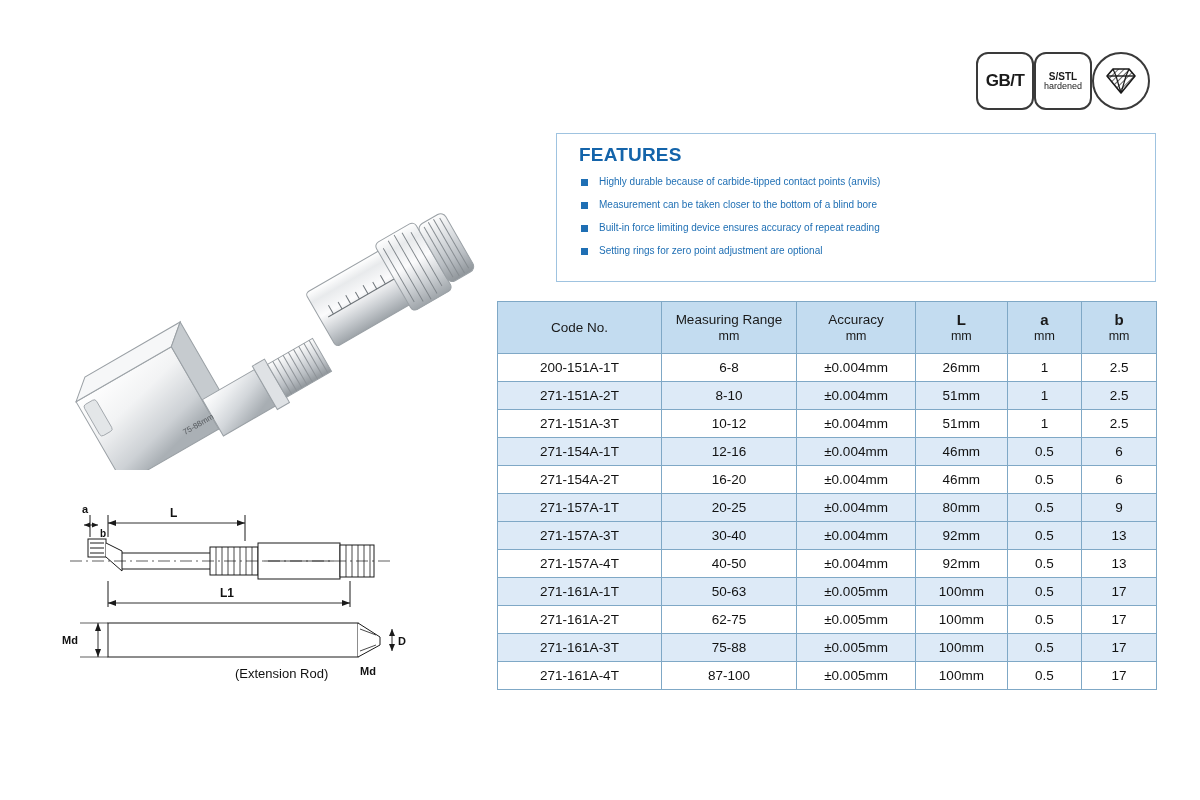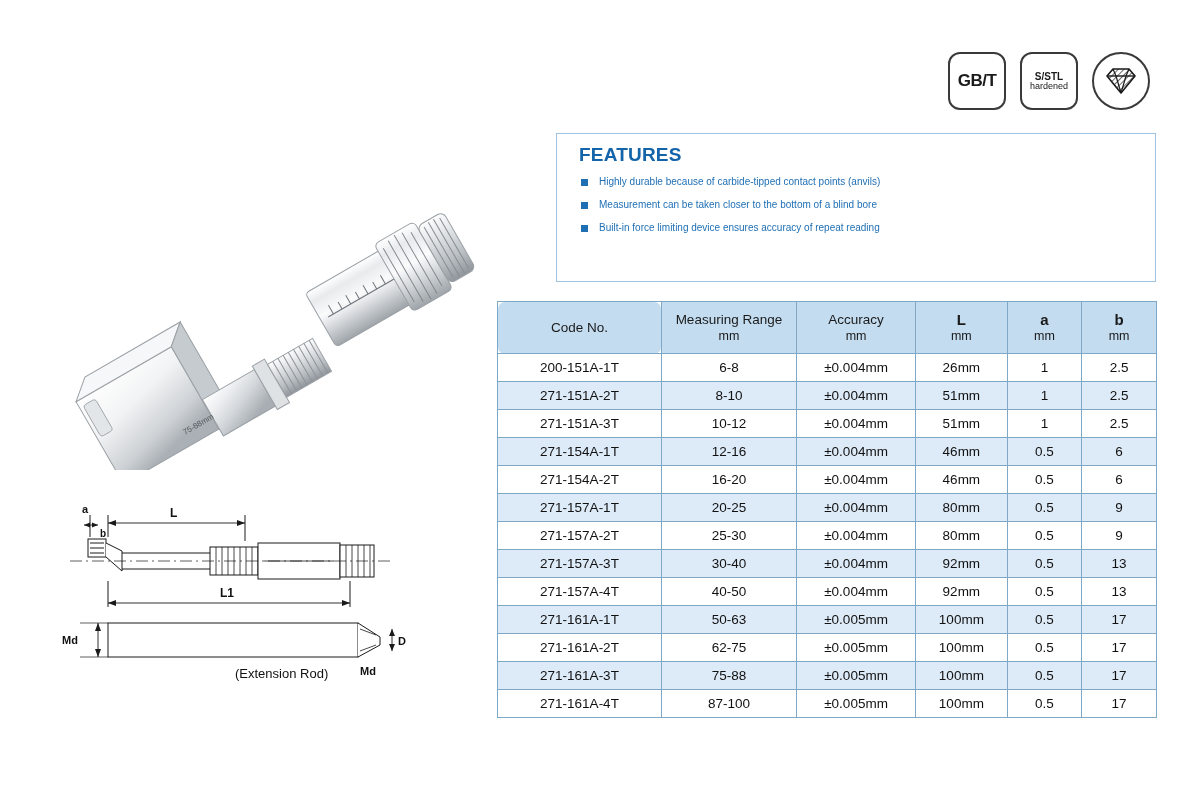--- a/index.html
+++ b/index.html
@@ -15,21 +15,20 @@
     position: relative;
     overflow: hidden;
   }
 
   
   .badges {
     position: absolute;
     top: 52px;
     right: 50px;
     display: flex;
-    gap: 14px;
     align-items: flex-start;
   }
   .badge {
     width: 58px;
     height: 58px;
     border: 2px solid #3a3a3a;
     border-radius: 12px;
     background: #fff;
     display: flex;
     flex-direction: column;
@@ -141,21 +140,21 @@
     box-sizing: border-box;
     color: #111;
     font-size: 13.5px;
   }
   .spec-table tbody tr.odd td {
     background: #ffffff;
   }
   .spec-table tbody tr.even td {
     background: #ddeaf7;
   }
-  .col-code { width: 158px; border-radius: 7px; }
+  .col-code { width: 158px; }
   .col-range { width: 130px; }
   .col-acc { width: 115px; }
   .col-l { width: 88px; }
   .col-a { width: 72px; }
   .col-b { width: 72px; }
 
   
   .photo {
     position: absolute;
     left: 45px;
@@ -378,20 +377,21 @@
   </svg>
 </div>
 <div class="drawing-caption">(Extension Rod)</div>
 
 <div class="features">
   <div class="features-title">FEATURES</div>
   <ul class="features-list">
     <li>Highly durable because of carbide-tipped contact points (anvils)</li>
     <li>Measurement can be taken closer to the bottom of a blind bore</li>
     <li>Built-in force limiting device ensures accuracy of repeat reading</li>
+    <li>Setting rings for zero point adjustment are optional</li>
   </ul>
 </div>
 
 <table class="spec-table">
   <thead>
     <tr>
       <th class="col-code">
         <span class="hdr-main">Code No.</span>
       </th>
       <th class="col-range">
@@ -458,28 +458,20 @@
       <td>6</td>
     </tr>
     <tr class="even">
       <td>271-157A-1T</td>
       <td>20-25</td>
       <td>±0.004mm</td>
       <td>80mm</td>
       <td>0.5</td>
       <td>9</td>
     </tr>
-    <tr class="odd">
-      <td>271-157A-2T</td>
-      <td>25-30</td>
-      <td>±0.004mm</td>
-      <td>80mm</td>
-      <td>0.5</td>
-      <td>9</td>
-    </tr>
     <tr class="even">
       <td>271-157A-3T</td>
       <td>30-40</td>
       <td>±0.004mm</td>
       <td>92mm</td>
       <td>0.5</td>
       <td>13</td>
     </tr>
     <tr class="odd">
       <td>271-157A-4T</td>

